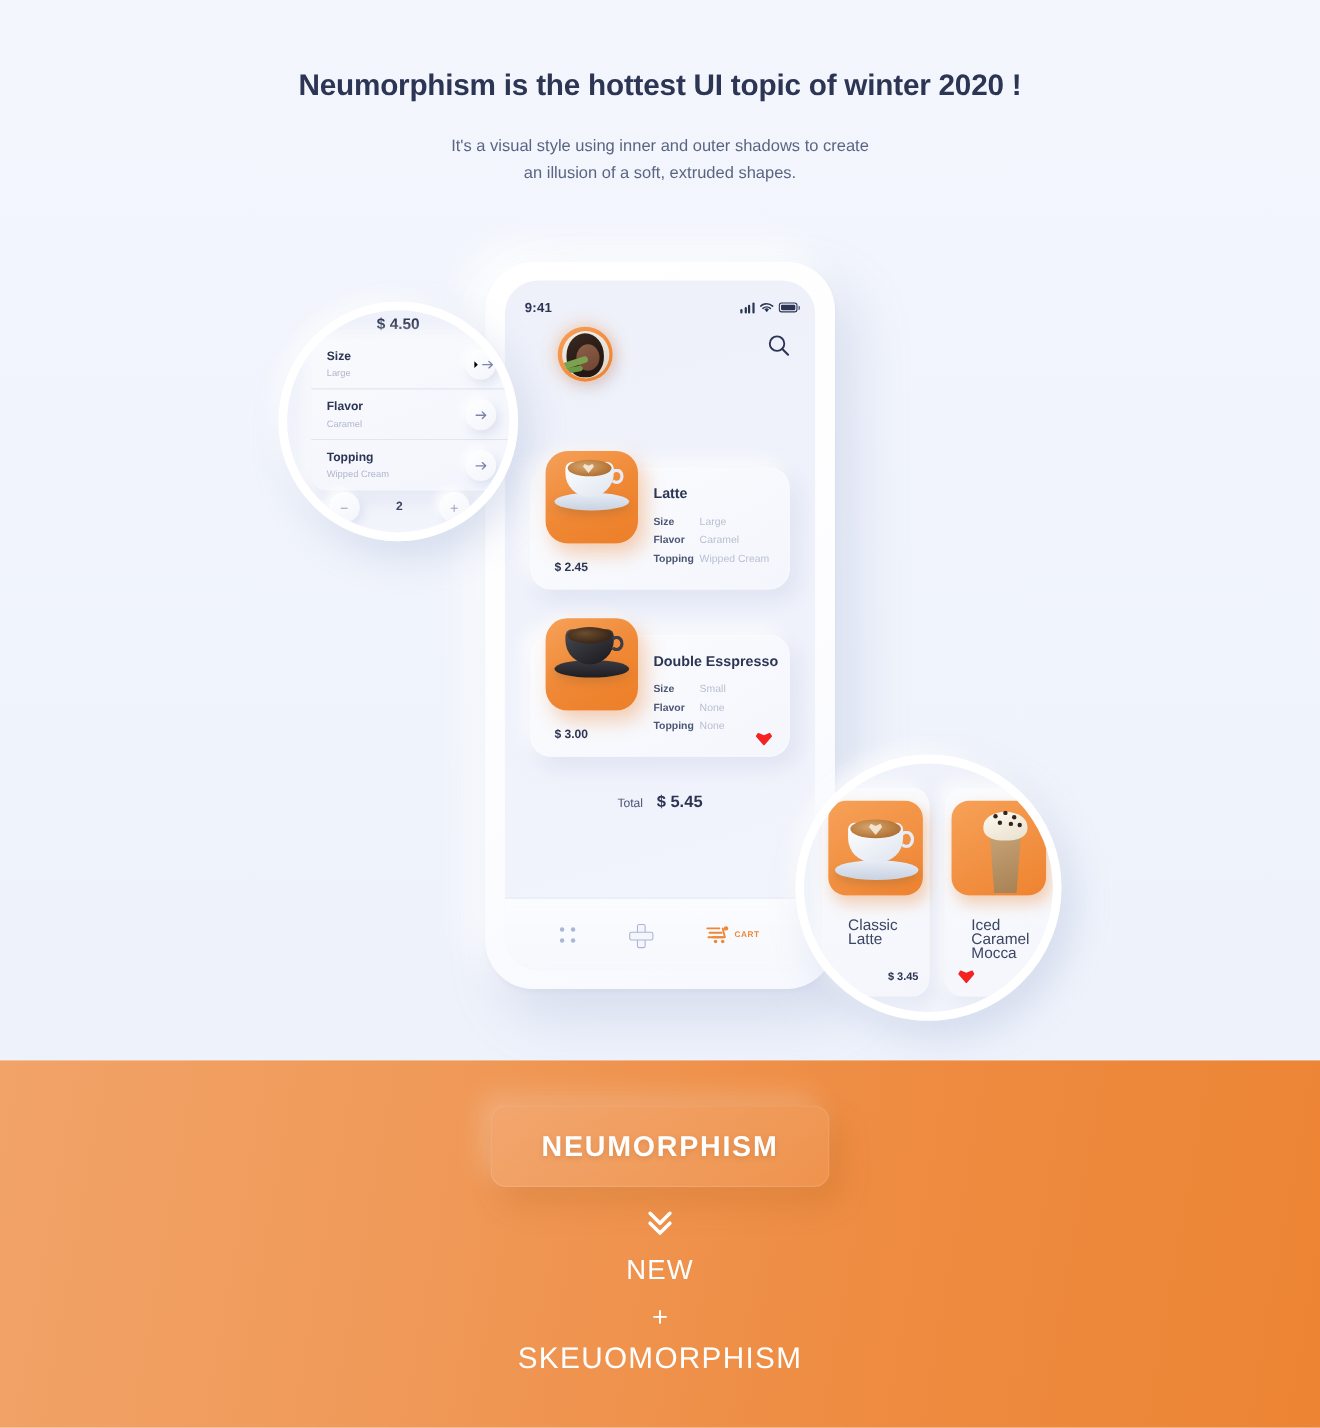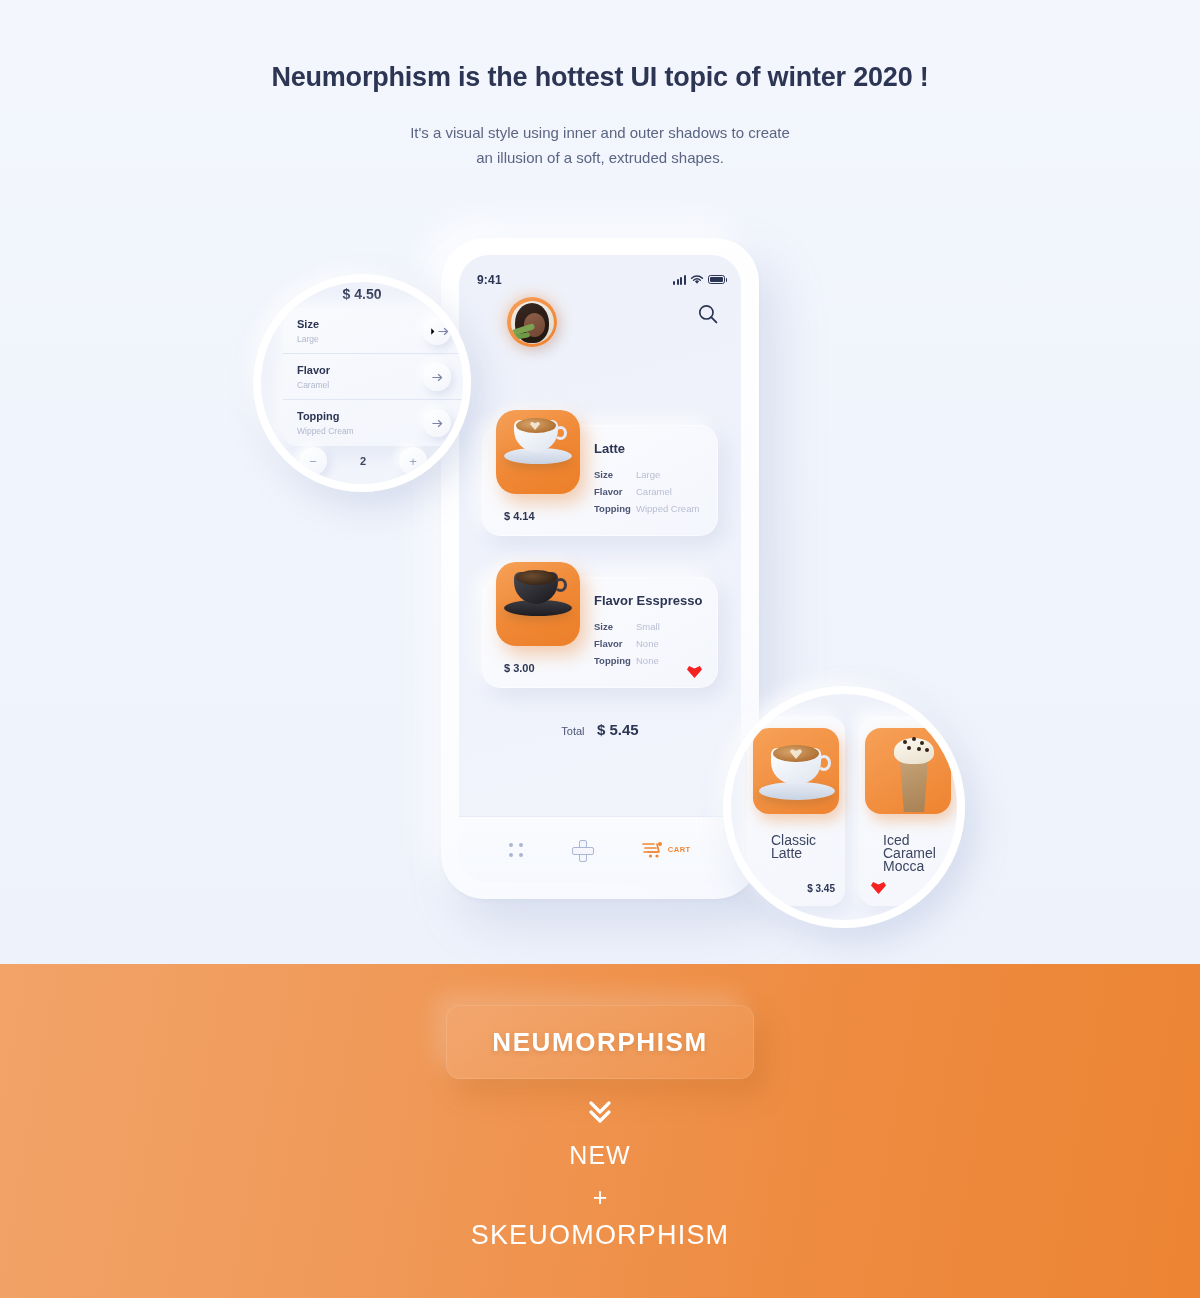--- a/index.html
+++ b/index.html
@@ -303,21 +303,21 @@
 
 
         <div class="order-card c1">
           <div class="thumb">
             <span class="cup-saucer"></span>
               <span class="cup-body"></span>
             <span class="cup-coffee"></span>
               <span class="cup-heart"></span>
               <span class="cup-handle"></span>
           </div>
-          <div class="card-price">$ 4.14</div>
+          <div class="card-price">$ 2.45</div>
           <div class="card-name">Latte</div>
           <div class="attr-list">
             <div class="attr-row">
               <span class="attr-key">Size</span>
               <span class="attr-val">Large</span>
             </div>
             <div class="attr-row">
               <span class="attr-key">Flavor</span>
               <span class="attr-val">Caramel</span>
             </div>
@@ -329,21 +329,21 @@
         </div>
 
         <div class="order-card c2">
           <div class="thumb dark">
             <span class="cup-saucer"></span>
               <span class="cup-body"></span>
             <span class="cup-coffee"></span>
               <span class="cup-handle"></span>
           </div>
           <div class="card-price">$ 3.00</div>
-          <div class="card-name">Flavor Esspresso</div>
+          <div class="card-name">Double Esspresso</div>
           <div class="attr-list">
             <div class="attr-row">
               <span class="attr-key">Size</span>
               <span class="attr-val">Small</span>
             </div>
             <div class="attr-row">
               <span class="attr-key">Flavor</span>
               <span class="attr-val">None</span>
             </div>
             <div class="attr-row">

